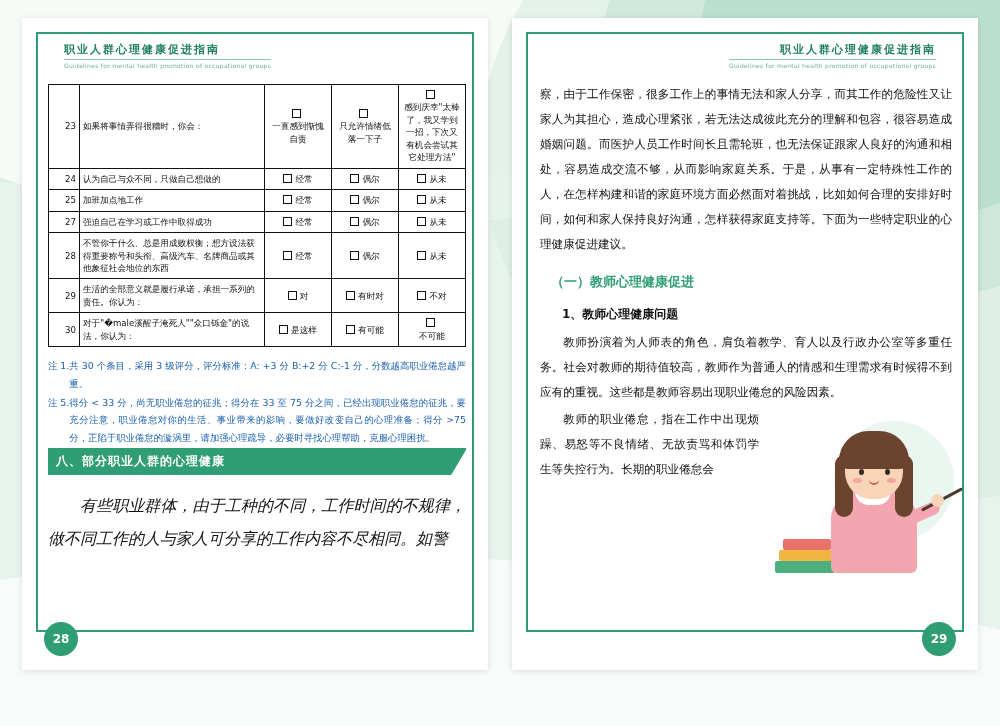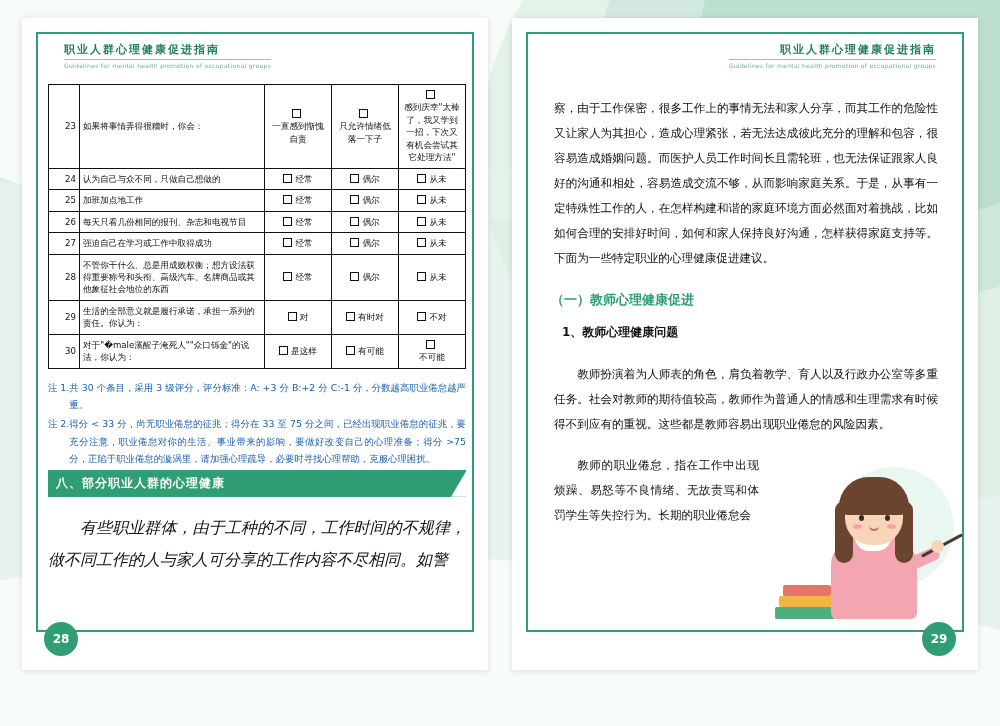--- a/index.html
+++ b/index.html
@@ -78,21 +78,21 @@
   .sec-bar:after{
     content:"";position:absolute;right:-1px;top:0;width:16px;height:100%;
     background:#ffffff;clip-path:polygon(100% 0,100% 100%,0 100%);
   }
   .body-l{margin-top:15px;font-size:16px;color:#111;line-height:2.05;text-align:justify;font-style:italic;}
   .body-l p{margin:0;text-indent:2em;}
 
   
   .content-r{position:absolute;left:26px;right:24px;top:62px;}
   .body-r{font-size:11.6px;color:#111;line-height:2.15;text-align:justify;}
-  .body-r p{margin:16px;}
+  .body-r p{margin:2px;}
   .indent{text-indent:2em;}
 
   .h-green{color:#2f9e74;font-weight:bold;font-size:13px;margin:12px 0 4px;text-indent:1em;}
   .h-sub{font-size:12px;color:#111;font-weight:bold;margin:6px 0 2px;text-indent:2em;}
   .float-img{
     float:right;width:185px;height:168px;margin:4px 0 2px 10px;position:relative;
   }
   
   .ill{position:absolute;inset:0;}
   .ill-book1{position:absolute;left:6px;bottom:6px;width:60px;height:12px;background:#4caf7d;border-radius:2px;}
@@ -162,27 +162,20 @@
           <td class="opt"><span class="box"></span><span>从未</span></td>
         </tr>
         <tr>
           <td class="num">25</td>
           <td class="q">加班加点地工作</td>
           <td class="opt"><span class="box"></span><span>经常</span></td>
           <td class="opt"><span class="box"></span><span>偶尔</span></td>
           <td class="opt"><span class="box"></span><span>从未</span></td>
         </tr>
         <tr>
-          <td class="num">26</td>
-          <td class="q">每天只看几份相同的报刊、杂志和电视节目</td>
-          <td class="opt"><span class="box"></span><span>经常</span></td>
-          <td class="opt"><span class="box"></span><span>偶尔</span></td>
-          <td class="opt"><span class="box"></span><span>从未</span></td>
-        </tr>
-        <tr>
           <td class="num">27</td>
           <td class="q">强迫自己在学习或工作中取得成功</td>
           <td class="opt"><span class="box"></span><span>经常</span></td>
           <td class="opt"><span class="box"></span><span>偶尔</span></td>
           <td class="opt"><span class="box"></span><span>从未</span></td>
         </tr>
         <tr>
           <td class="num">28</td>
           <td class="q">不管你干什么、总是用成败权衡；想方设法获得重要称号和头衔、高级汽车、名牌商品或其他象征社会地位的东西</td>
           <td class="opt"><span class="box"></span><span>经常</span></td>
@@ -205,21 +198,21 @@
         </tr>
       </tbody>
     </table>
 
     <div class="notes">
       <div class="note-item">
         <span class="note-label">注 1.</span>
         <span class="note-text">共 30 个条目，采用 3 级评分，评分标准：A: +3 分 B:+2 分 C:-1 分，分数越高职业倦怠越严重。</span>
       </div>
       <div class="note-item">
-        <span class="note-label">注 2.</span>
+        <span class="note-label">注 5.</span>
         <span class="note-text">得分 &lt; 33 分，尚无职业倦怠的征兆；得分在 33 至 75 分之间，已经出现职业倦怠的征兆，要充分注意，职业倦怠对你的生活、事业带来的影响，要做好改变自己的心理准备；得分 &gt;75 分，正陷于职业倦怠的漩涡里，请加强心理疏导，必要时寻找心理帮助，克服心理困扰。</span>
       </div>
     </div>
 
     <div class="sec-bar">八、部分职业人群的心理健康</div>
 
     <div class="body-l">
       <p>有些职业群体，由于工种的不同，工作时间的不规律，做不同工作的人与家人可分享的工作内容不尽相同。如警</p>
     </div>
   </div>

